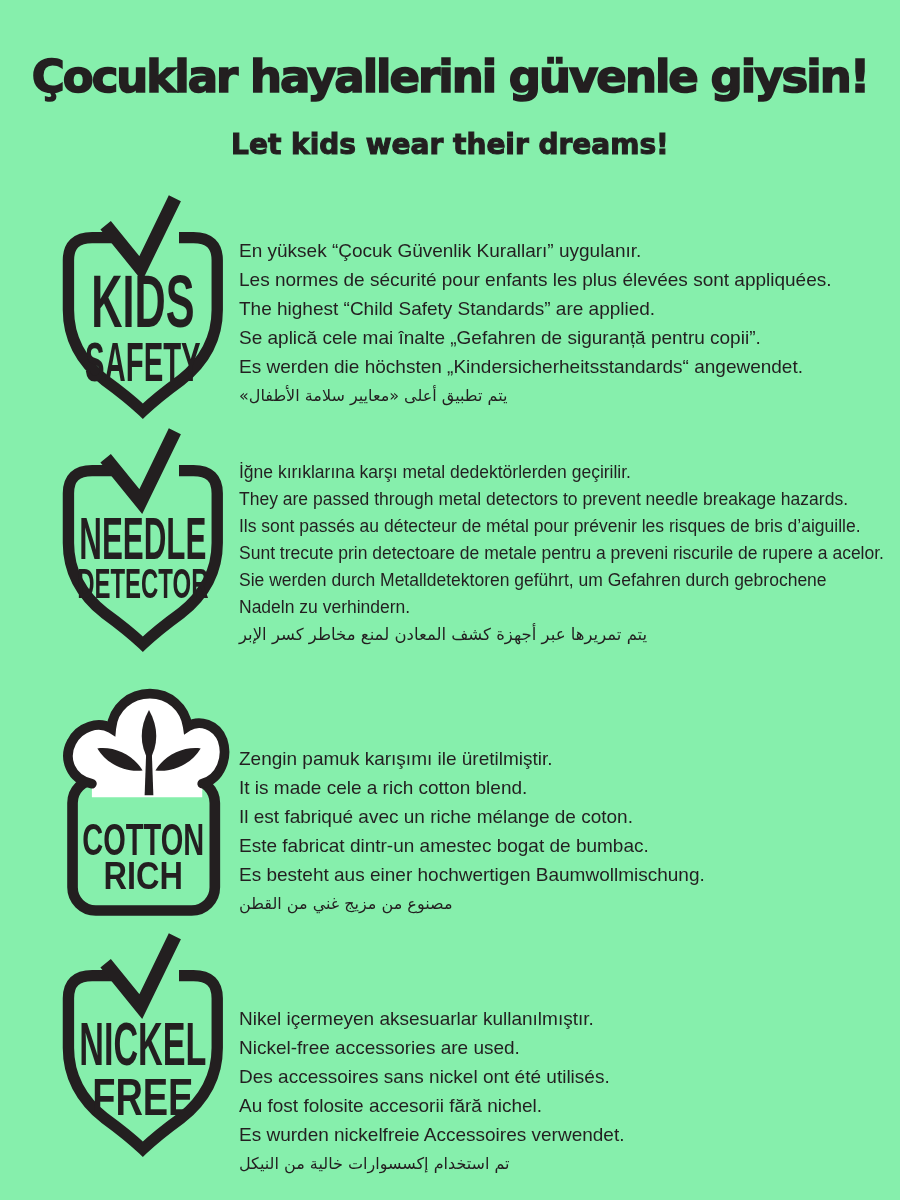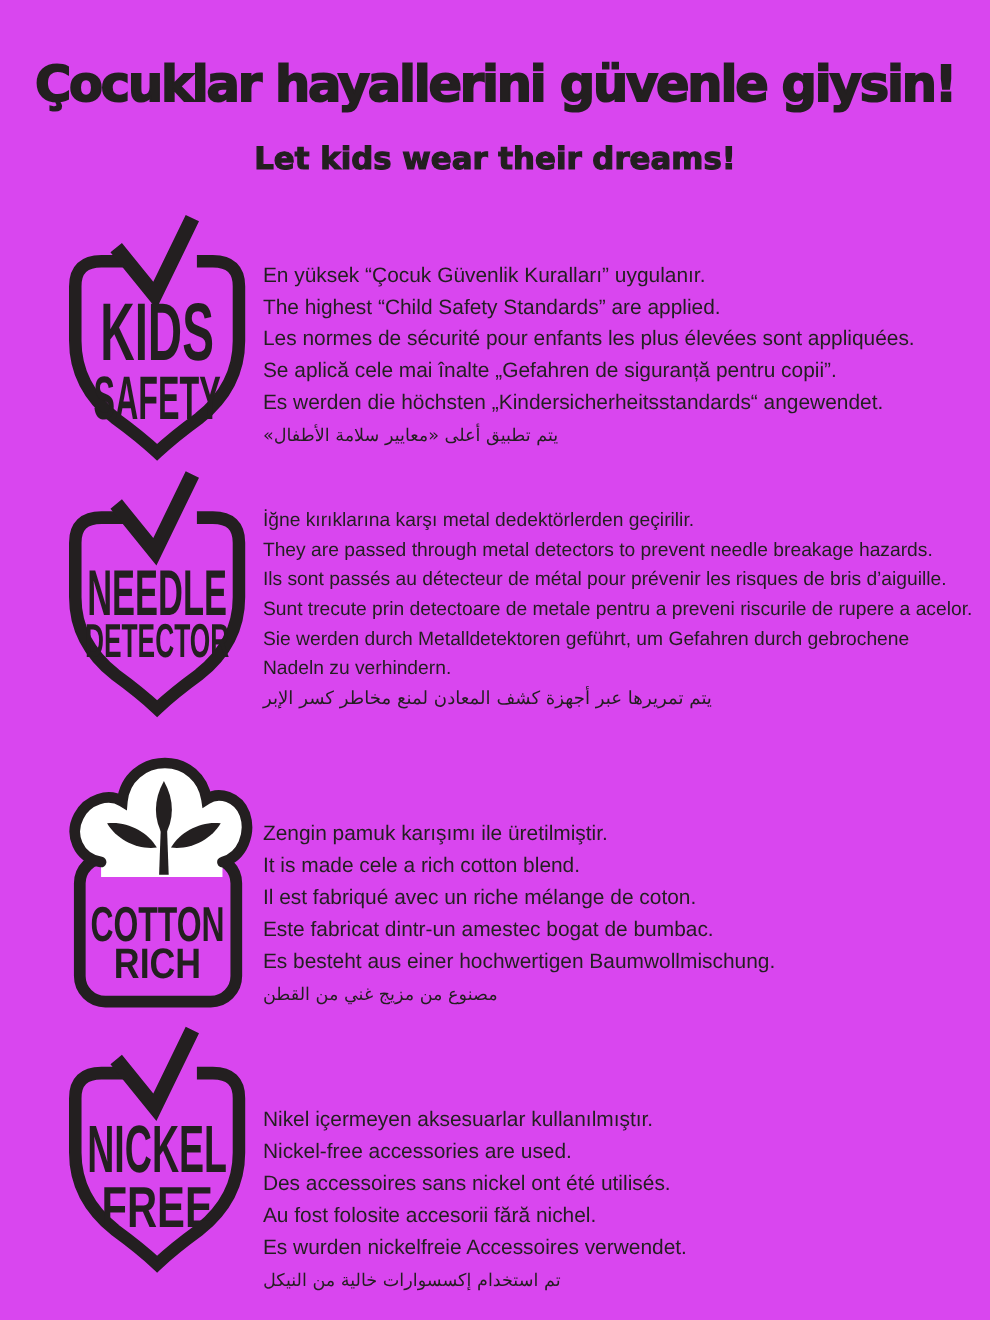--- a/index.html
+++ b/index.html
@@ -1,17 +1,17 @@
 <!DOCTYPE html>
 <html><head>
 <meta charset="utf-8">
 <style>
   html,body{margin:0;padding:0;background:#ffffff;}
   .page{
-    position:relative;width:900px;height:1200px;background:#d946ef;overflow:hidden;
+    position:relative;width:900px;height:1200px;background:#86efac;overflow:hidden;
     color:#231f20;font-family:"Liberation Sans",sans-serif;
   }
   
   .title{
     position:absolute;top:50px;left:0;width:900px;text-align:center;
     font-family:"DejaVu Sans",sans-serif;font-weight:bold;font-size:45px;
     letter-spacing:-2px;-webkit-text-stroke:1.6px #231f20;color:#231f20;white-space:nowrap;
   }
   .subtitle{
     position:absolute;top:128px;left:0;width:900px;text-align:center;
@@ -50,22 +50,22 @@
   <svg class="badge" style="left:55px;top:194px;" width="186" height="238" viewBox="0 0 180 230">
     <g>
       <path class="outline" d="M58 42 L36 42 Q13 42 13 64 L13 112 Q13 152 48 180 Q70 196 85 210 Q100 196 122 180 Q157 152 157 112 L157 64 Q157 42 134 42 L120 42"></path>
       <path class="check" d="M49 30 L83 72 L116 4"></path>
     </g>
     <text x="85" y="129" font-size="72" textLength="100" lengthAdjust="spacingAndGlyphs">KIDS</text>
     <text x="85" y="181" font-size="54" textLength="112" lengthAdjust="spacingAndGlyphs">SAFETY</text>
   </svg>
   <div class="txt" style="top:236px;">
     <div class="line">En yüksek “Çocuk Güvenlik Kuralları” uygulanır.</div>
+    <div class="line">Les normes de sécurité pour enfants les plus élevées sont appliquées.</div>
     <div class="line">The highest “Child Safety Standards” are applied.</div>
-    <div class="line">Les normes de sécurité pour enfants les plus élevées sont appliquées.</div>
     <div class="line">Se aplică cele mai înalte „Gefahren de siguranță pentru copii”.</div>
     <div class="line">Es werden die höchsten „Kindersicherheitsstandards“ angewendet.</div>
     <div class="line ar" dir="rtl">يتم تطبيق أعلى «معايير سلامة الأطفال»</div>
   </div>
 
   <svg class="badge" style="left:55px;top:427px;" width="186" height="238" viewBox="0 0 180 230">
     <g>
       <path class="outline" d="M58 42 L36 42 Q13 42 13 64 L13 112 Q13 152 48 180 Q70 196 85 210 Q100 196 122 180 Q157 152 157 112 L157 64 Q157 42 134 42 L120 42"></path>
       <path class="check" d="M49 30 L83 72 L116 4"></path>
     </g>

